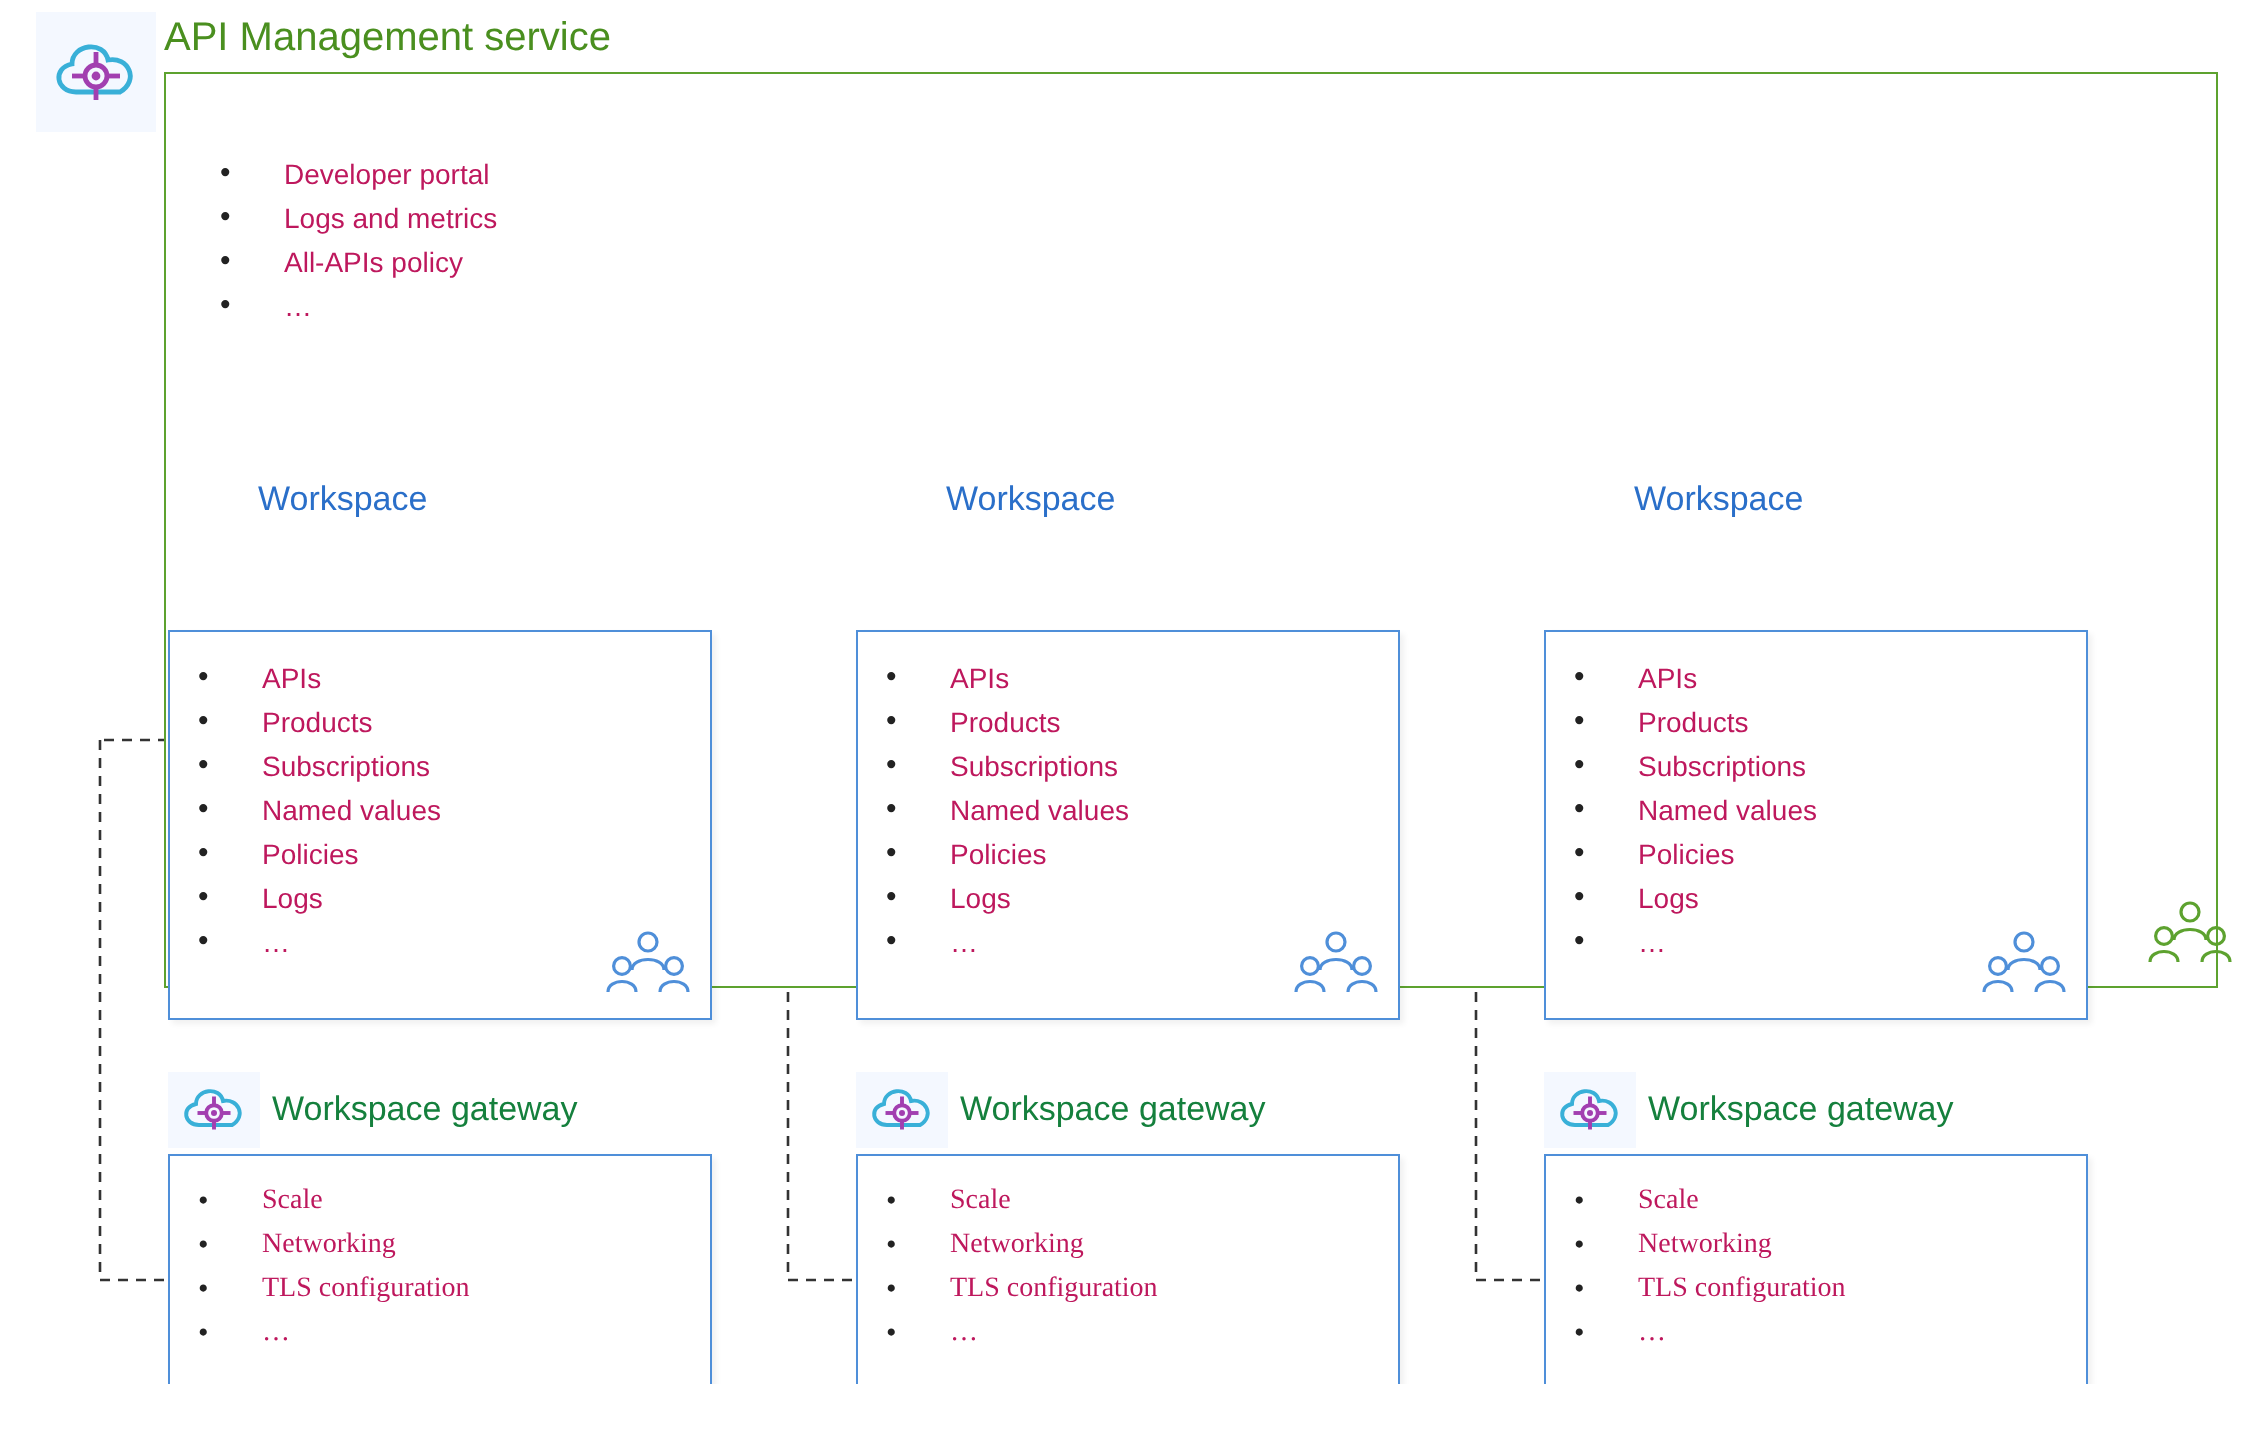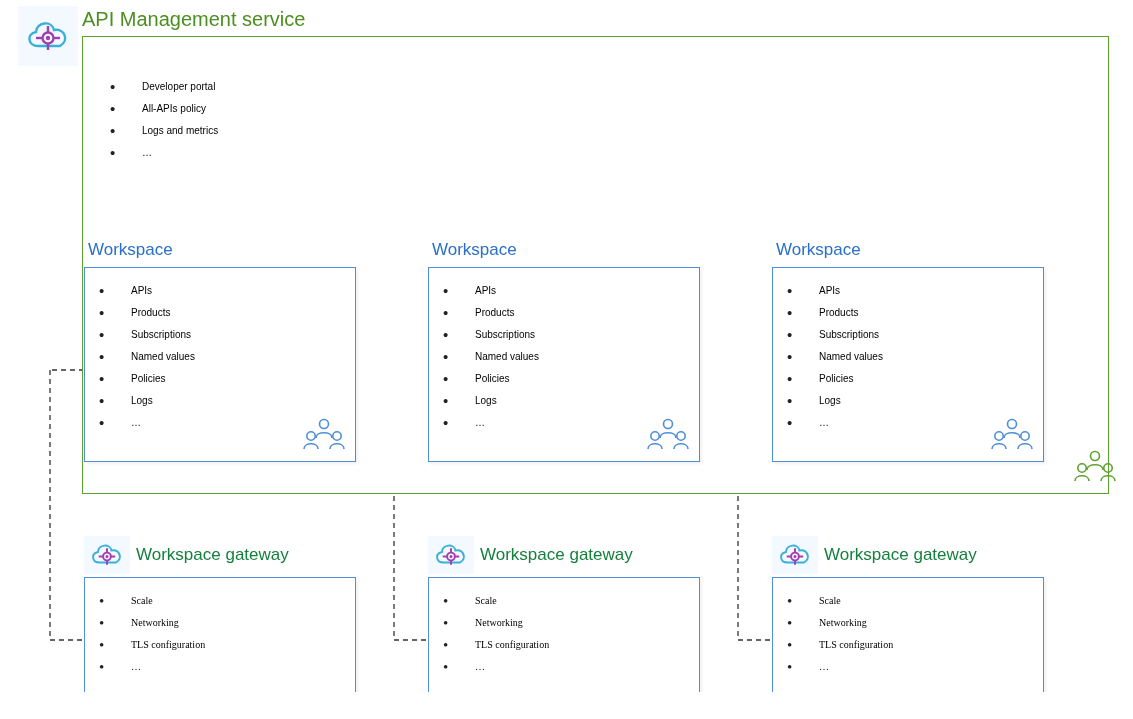--- a/index.html
+++ b/index.html
@@ -63,48 +63,50 @@
   }
   ul.bullets {
     list-style: none;
     margin: 0;
     padding: 0;
   }
   ul.bullets li {
     position: relative;
     padding-left: 42px;
     line-height: 22px;
-    font-size: 10px;
-    color: #000000;
+    font-size: 14px;
+    color: #be185d;
   }
   ul.bullets li::before {
     content: "•";
     position: absolute;
     left: 10px;
     top: 0;
     font-size: 15px;
     color: #222;
   }
 
   
   .workspace {
     position: absolute;
     width: 270px;
     border: 1px solid #4f8fd9;
     background: #ffffff;
     box-shadow: 2px 2px 3px rgba(0,0,0,0.06);
+    margin-top: 48px;
   }
   .workspace .inner {
     padding: 12px 8px 12px 4px;
   }
   .workspace-label {
     position: absolute;
     color: #2a6fc9;
     font-size: 17px;
     font-weight: 400;
+    margin-left: 41px;
   }
   .ws1 { left: 84px;  top: 267px; height: 193px; }
   .ws2 { left: 428px; top: 267px; height: 193px; }
   .ws3 { left: 772px; top: 267px; height: 193px; }
   .ws1-label { left: 88px;  top: 240px; }
   .ws2-label { left: 432px; top: 240px; }
   .ws3-label { left: 776px; top: 240px; }
 
   
   .ws-people {
@@ -198,22 +200,22 @@
       <line x1="24" y1="10" x2="24" y2="16.5" stroke="#a23fb0" stroke-width="2.4"></line>
       <line x1="24" y1="27.5" x2="24" y2="34" stroke="#a23fb0" stroke-width="2.4"></line>
       <line x1="12" y1="22" x2="18.5" y2="22" stroke="#a23fb0" stroke-width="2.4"></line>
       <line x1="29.5" y1="22" x2="36" y2="22" stroke="#a23fb0" stroke-width="2.4"></line>
     </svg>
   </div>
 
   <div class="service-list">
     <ul class="bullets">
       <li>Developer portal</li>
+      <li>Logs and metrics</li>
       <li>All-APIs policy</li>
-      <li>Logs and metrics</li>
       <li>…</li>
     </ul>
   </div>
 
   <div class="workspace-label ws1-label">Workspace</div>
   <div class="workspace-label ws2-label">Workspace</div>
   <div class="workspace-label ws3-label">Workspace</div>
 
   <div class="workspace ws1">
     <div class="inner">

